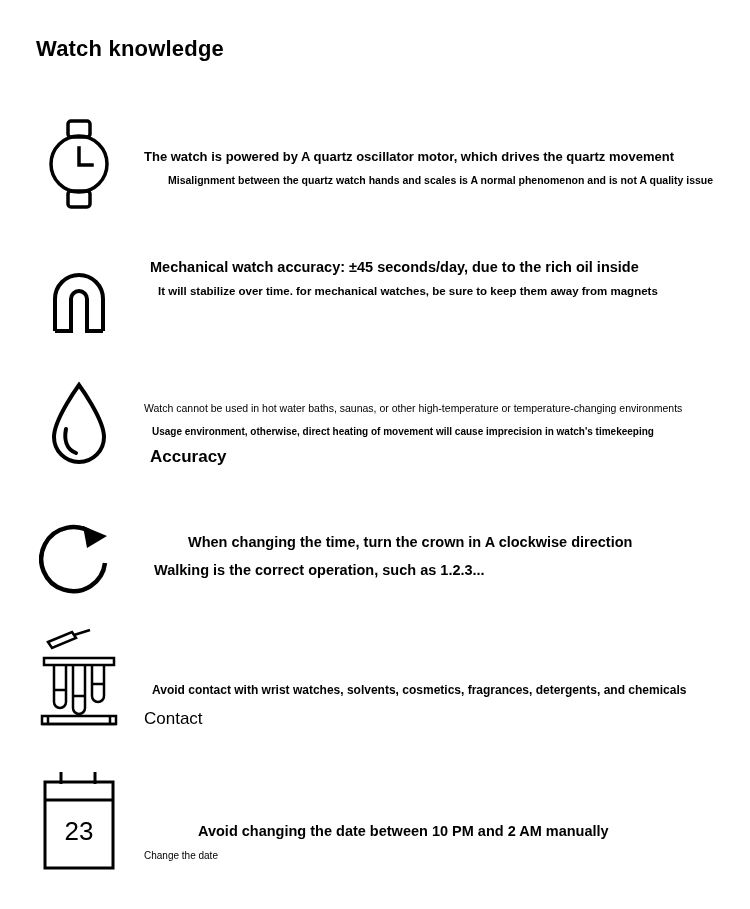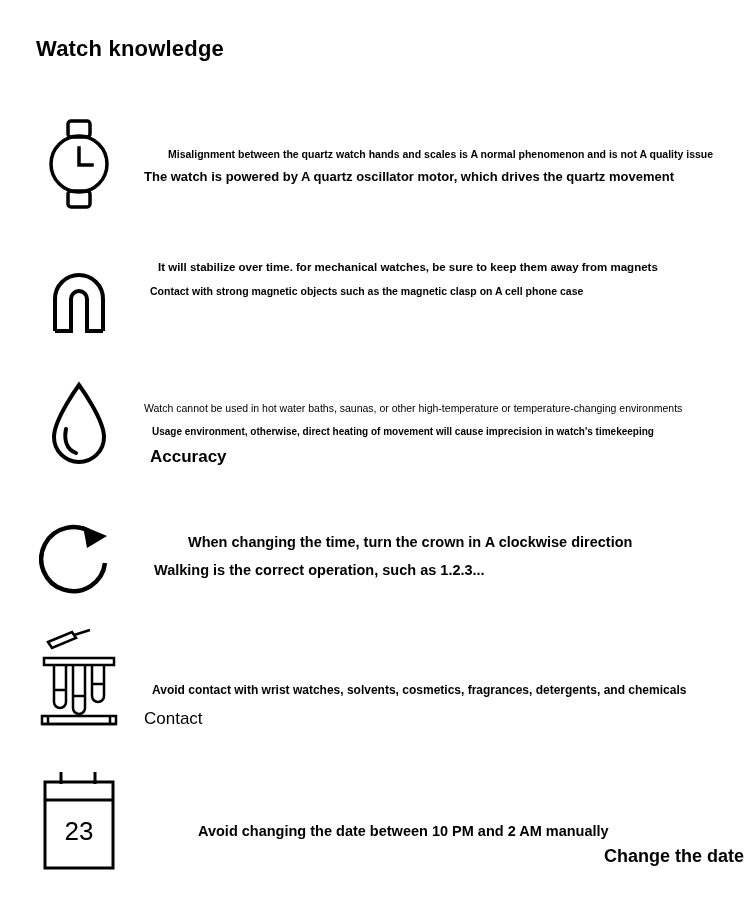--- a/index.html
+++ b/index.html
@@ -165,25 +165,24 @@
   #sec-date { top: 780px; height: 120px; }
   #sec-date .icon-box { top: 0px; }
   #sec-date .lines { top: 38px; }
   #sec-date .line-0 {
     font-size: 14.5px;
     font-weight: bold;
     padding-left: 58px;
     line-height: 26px;
   }
   #sec-date .line-1 {
-    font-size: 18px;
-    font-weight: bold;
-    padding-left: 4px;
-    line-height: 24px;
-    text-align: right;
+    font-size: 10px;
+    font-weight: normal;
+    padding-left: 4px;
+    line-height: 24px;
   }
 
   .cal-number {
     font-family: "Liberation Sans", sans-serif;
     font-size: 26px;
     font-weight: normal;
     fill: #000000;
   }
 </style>
 </head>
@@ -196,36 +195,36 @@
   <div class="section" id="sec-quartz">
     <div class="icon-box">
       <svg width="72" height="92" viewBox="0 0 72 92">
         <rect x="25" y="3" width="22" height="16" rx="3" fill="none" stroke="#000" stroke-width="3.5"></rect>
         <rect x="25" y="73" width="22" height="16" rx="3" fill="none" stroke="#000" stroke-width="3.5"></rect>
         <circle cx="36" cy="46" r="28" fill="none" stroke="#000" stroke-width="3.5"></circle>
         <path d="M36 30 L36 47 L49 47" fill="none" stroke="#000" stroke-width="3.5" stroke-linecap="square"></path>
       </svg>
     </div>
     <div class="lines">
+      <span class="line line-1">The watch is powered by A quartz oscillator motor, which drives the quartz movement</span>
       <span class="line line-0">Misalignment between the quartz watch hands and scales is A normal phenomenon and is not A quality issue</span>
-      <span class="line line-1">The watch is powered by A quartz oscillator motor, which drives the quartz movement</span>
     </div>
   </div>
 
   <div class="section" id="sec-magnet">
     <div class="icon-box">
       <svg width="76" height="72" viewBox="0 0 76 72">
         <path d="M14 62 L14 30 A24 24 0 0 1 62 30 L62 62" fill="none" stroke="#000" stroke-width="4"></path>
         <line x1="14" y1="50" x2="62" y2="50" stroke="#000" stroke-width="0"></line>
         <path d="M14 62 L30 62 L30 30 A8 8 0 0 1 46 30 L46 62 L62 62" fill="none" stroke="#000" stroke-width="4"></path>
       </svg>
     </div>
     <div class="lines">
+      <span class="line line-0">Mechanical watch accuracy: ±45 seconds/day, due to the rich oil inside</span>
       <span class="line line-1">It will stabilize over time. for mechanical watches, be sure to keep them away from magnets</span>
-      <span class="line line-2">Contact with strong magnetic objects such as the magnetic clasp on A cell phone case</span>
     </div>
   </div>
 
   <div class="section" id="sec-water">
     <div class="icon-box">
       <svg width="66" height="92" viewBox="0 0 66 92">
         <path d="M33 6 C33 6 8 40 8 58 A25 25 0 0 0 58 58 C58 40 33 6 33 6 Z" fill="none" stroke="#000" stroke-width="4"></path>
         <path d="M20 50 C18 60 20 70 30 74" fill="none" stroke="#000" stroke-width="4" stroke-linecap="round"></path>
       </svg>
     </div>

